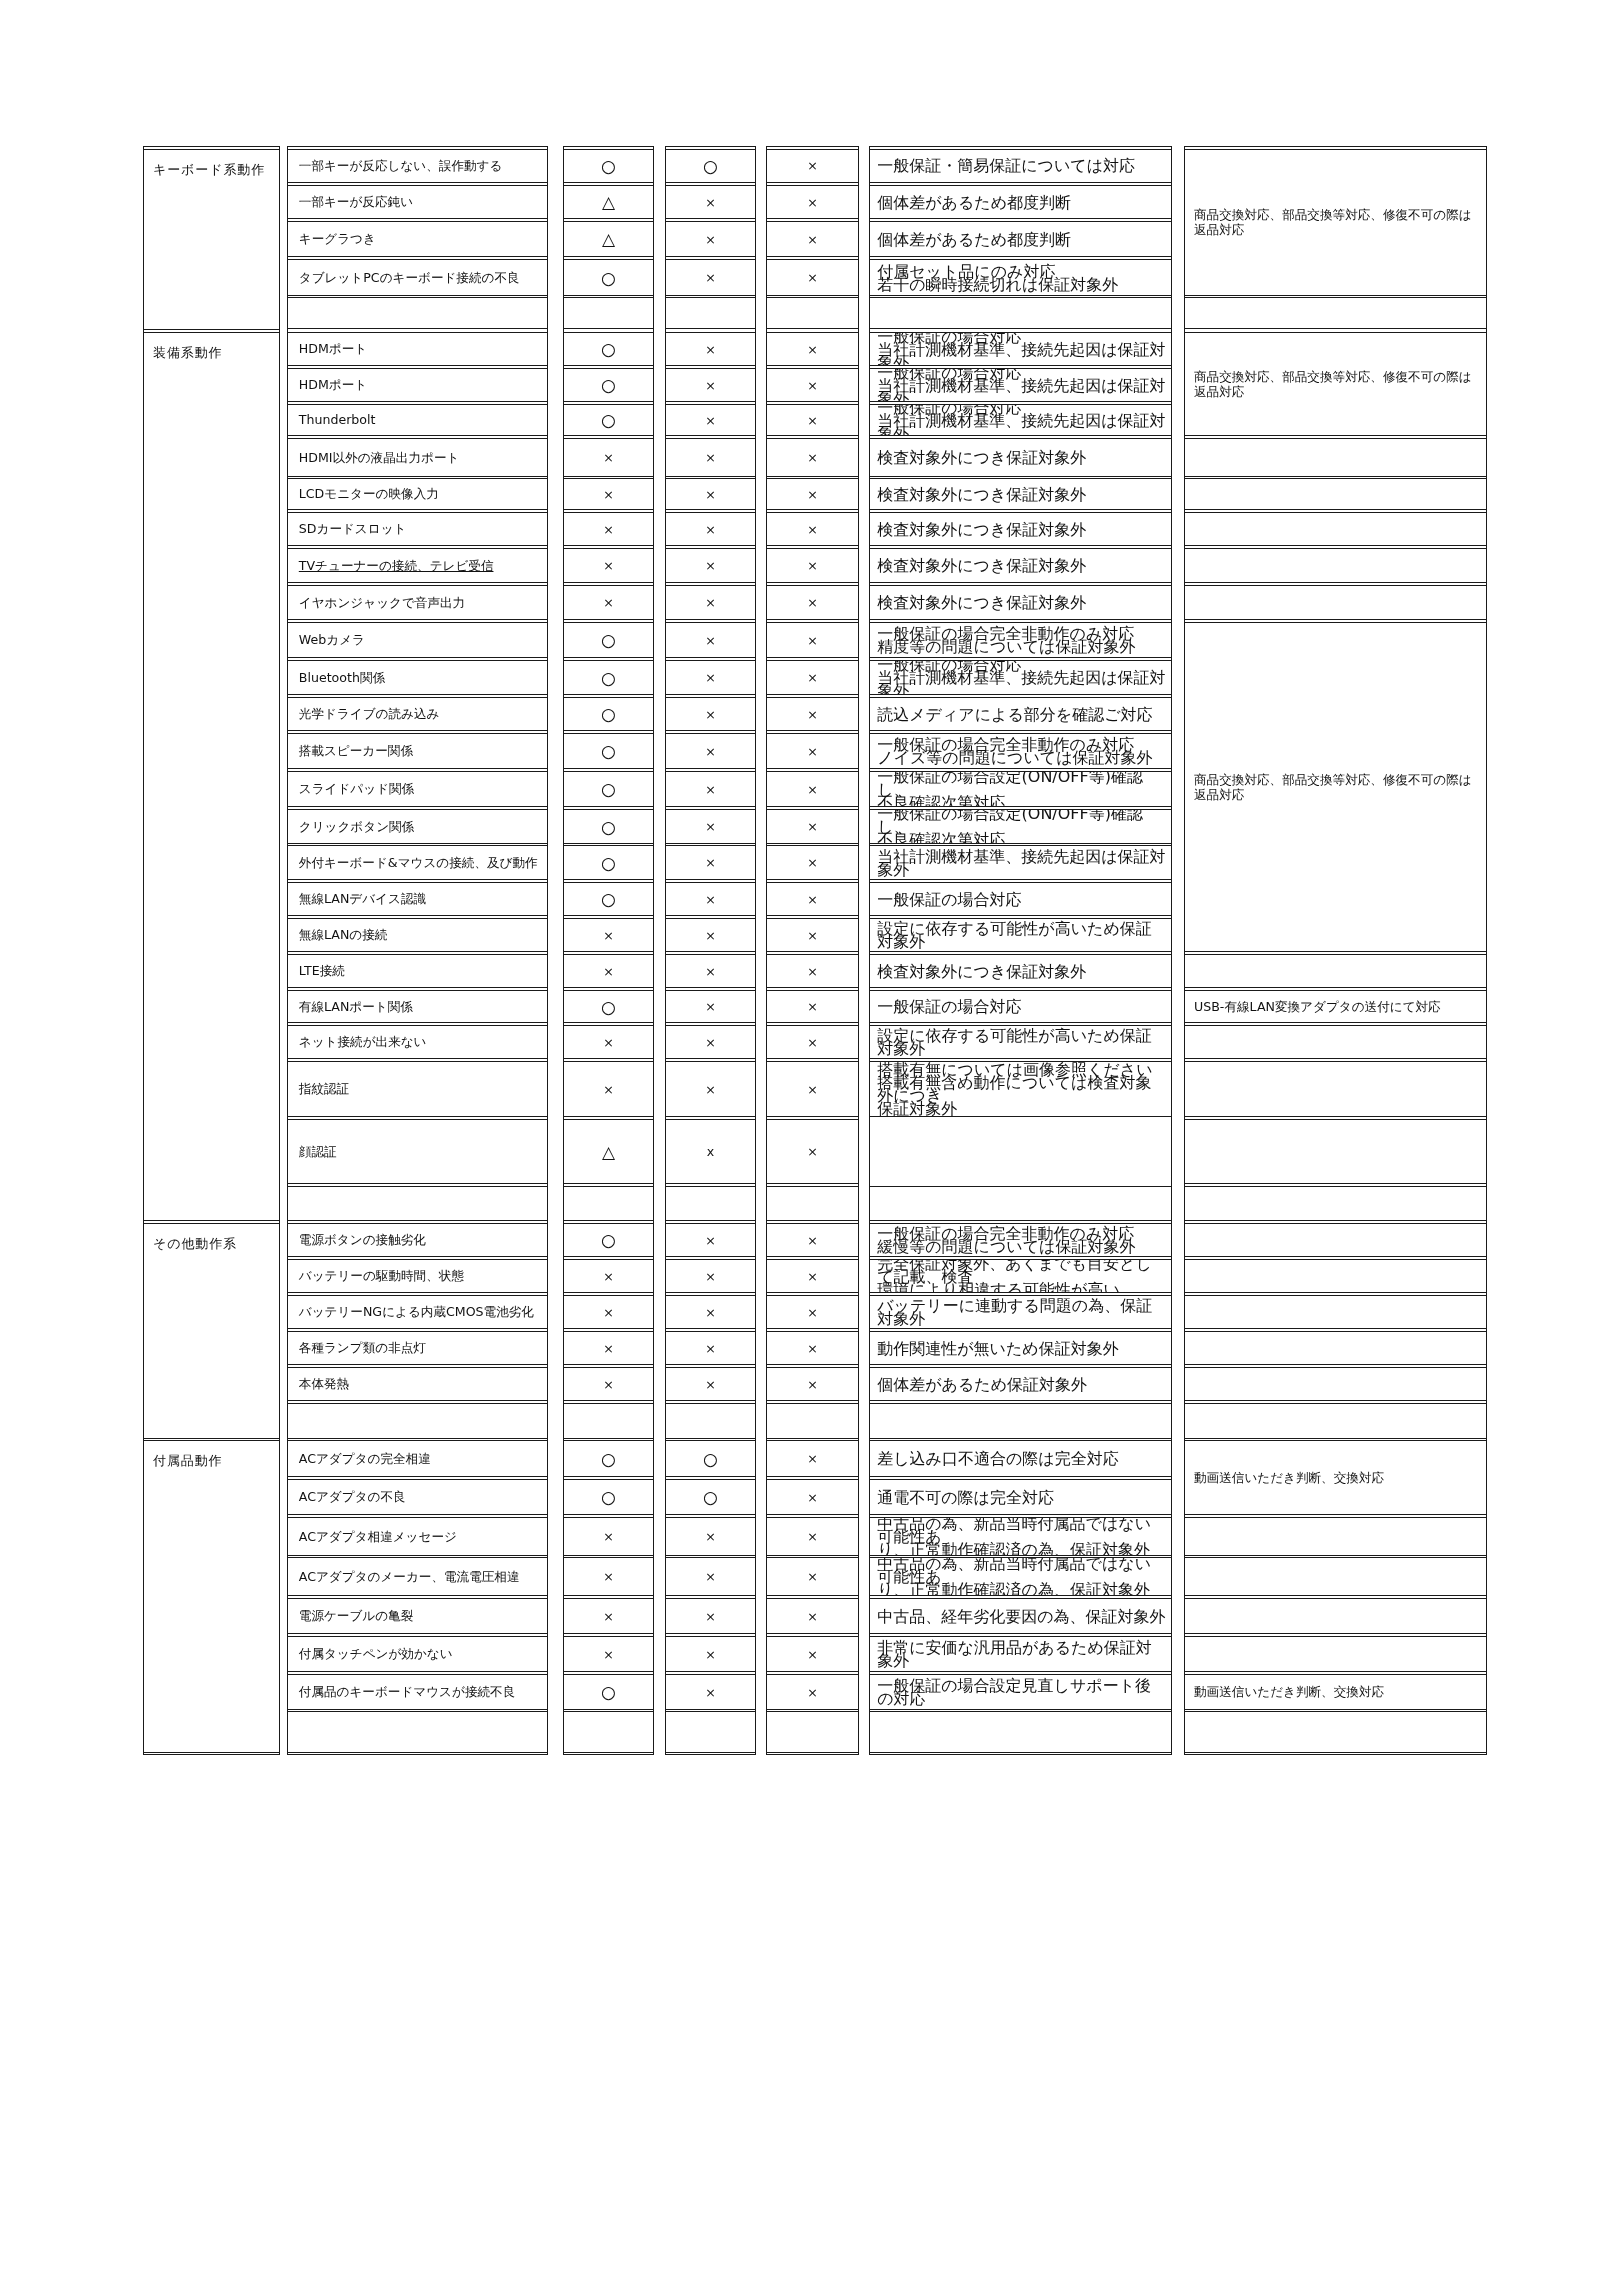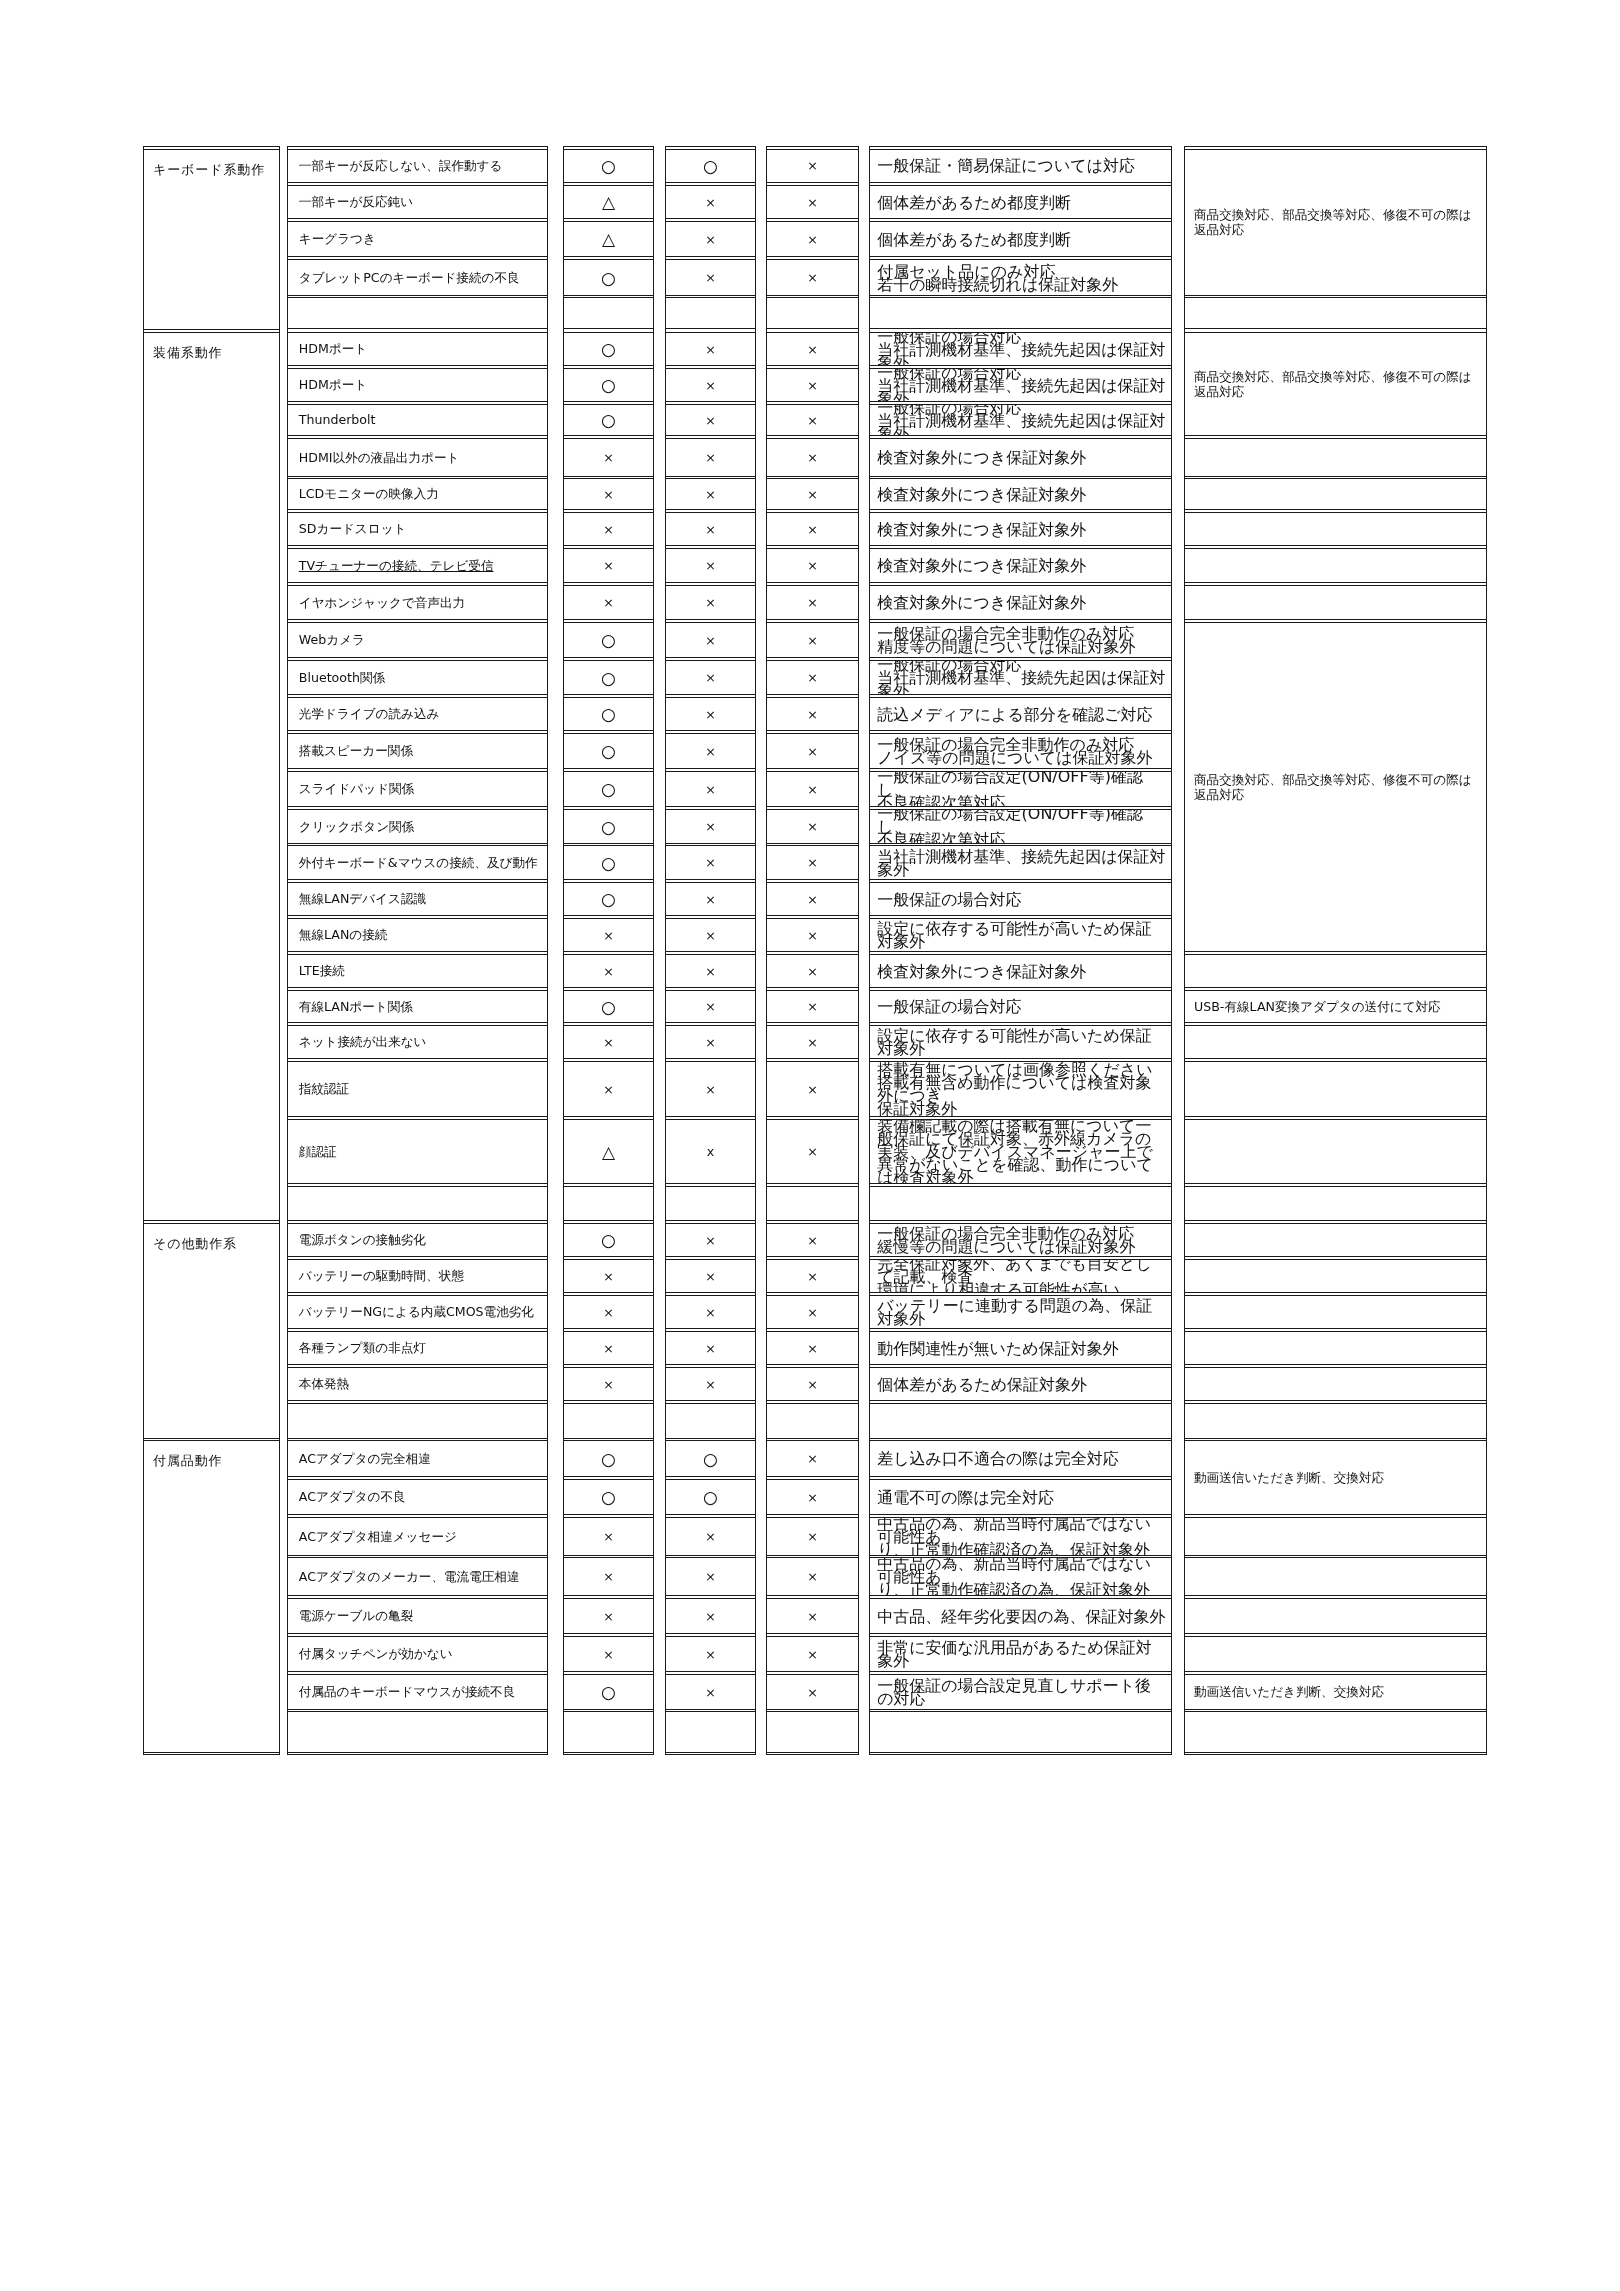--- a/index.html
+++ b/index.html
@@ -275,21 +275,20 @@
 不良確認次第対応</div>
         <div class="cell desc" style="top: 698px; height: 35px;">当社計測機材基準、接続先起因は保証対象外</div>
         <div class="cell desc" style="top: 735px; height: 34px;">一般保証の場合対応</div>
         <div class="cell desc" style="top: 771px; height: 34px;">設定に依存する可能性が高いため保証対象外</div>
         <div class="cell desc" style="top: 807px; height: 34px;">検査対象外につき保証対象外</div>
         <div class="cell desc" style="top: 843px; height: 33px;">一般保証の場合対応</div>
         <div class="cell desc" style="top: 878px; height: 34px;">設定に依存する可能性が高いため保証対象外</div>
         <div class="cell desc" style="top: 914px; height: 56px;">搭載有無については画像参照ください
 搭載有無含め動作については検査対象外につき
 保証対象外</div>
-        <div class="cell desc" style="top: 972px; height: 65px;">装備欄記載の際は搭載有無について一般保証にて保証対象、赤外線カメラの実装、及びデバイスマネージャー上で異常がないことを確認、動作については検査対象外</div>
         <div class="cell desc empty" style="top: 1039px; height: 35px;"></div>
         <div class="cell desc" style="top: 1076px; height: 34px;">一般保証の場合完全非動作のみ対応
 緩慢等の問題については保証対象外</div>
         <div class="cell desc" style="top: 1112px; height: 34px;">完全保証対象外、あくまでも目安として記載、検査
 環境により相違する可能性が高い</div>
         <div class="cell desc" style="top: 1148px; height: 34px;">バッテリーに連動する問題の為、保証対象外</div>
         <div class="cell desc" style="top: 1184px; height: 34px;">動作関連性が無いため保証対象外</div>
         <div class="cell desc" style="top: 1220px; height: 34px;">個体差があるため保証対象外</div>
         <div class="cell desc empty" style="top: 1256px; height: 36px;"></div>
         <div class="cell desc" style="top: 1293px; height: 37px;">差し込み口不適合の際は完全対応</div>

